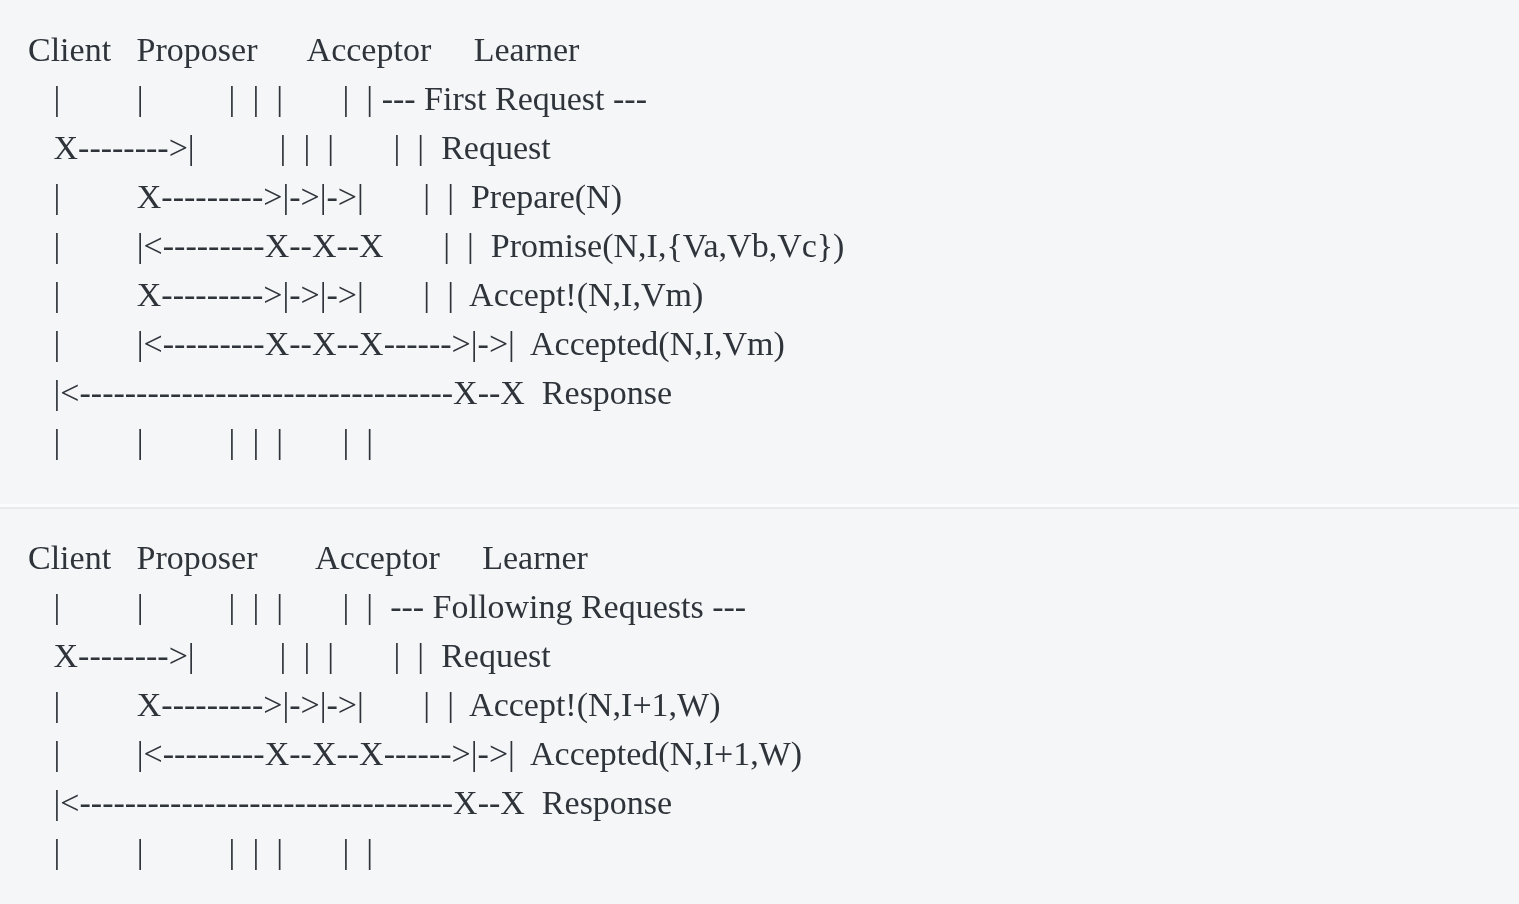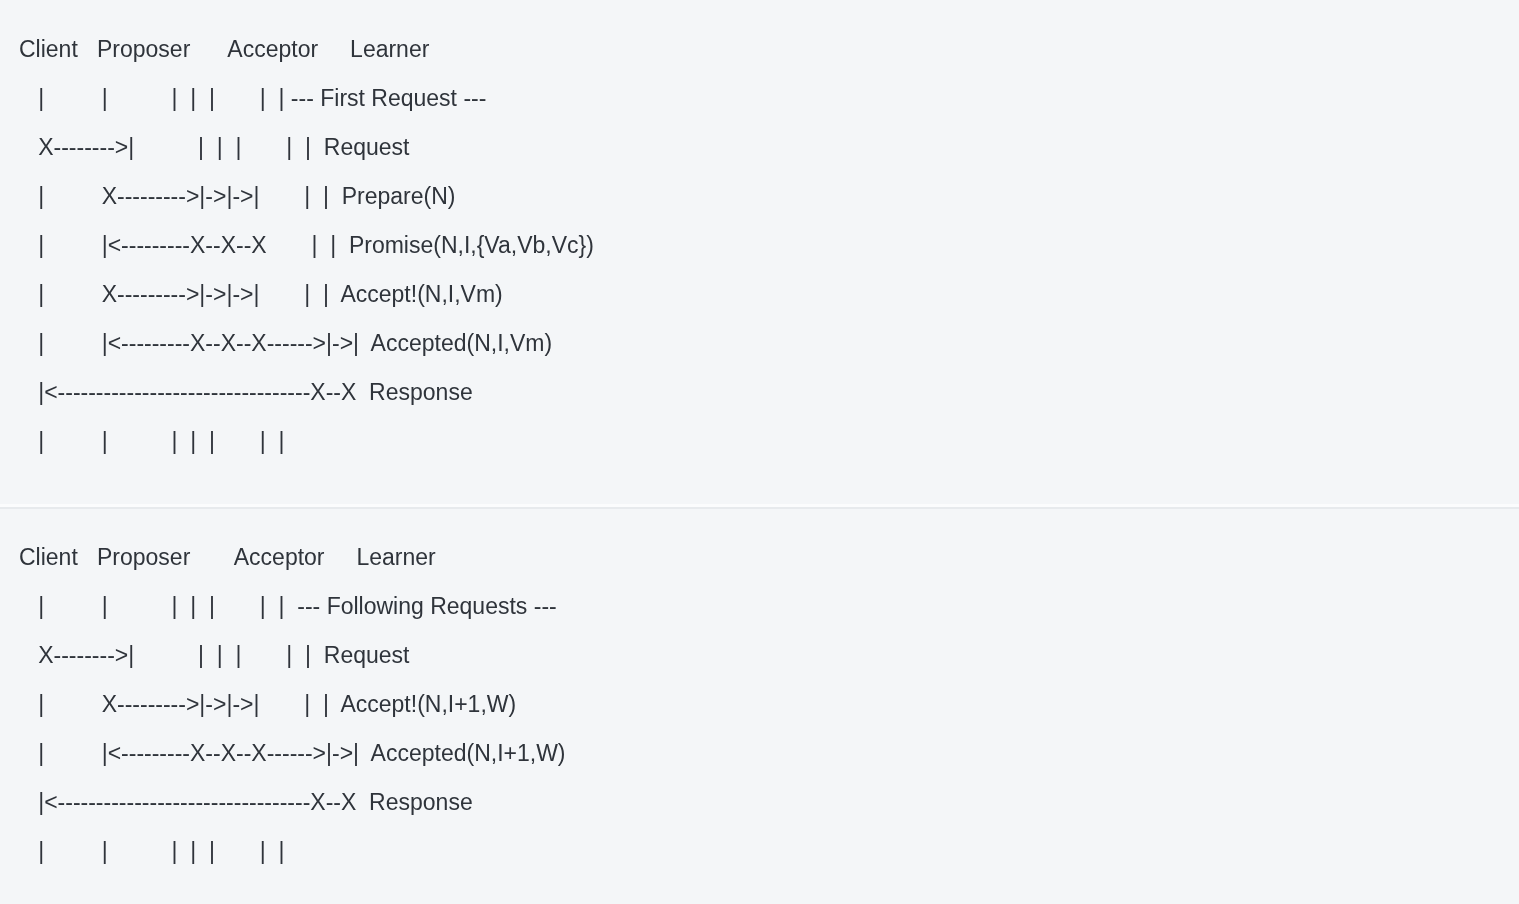--- a/index.html
+++ b/index.html
@@ -23,26 +23,26 @@
   }
   .code-block {
     position: absolute;
     left: 0;
     width: 1519px;
     background: var(--background);
   }
   .block-1 { top: 0; height: 504px; }
   .block-2 { top: 509px; height: 395px; }
   .code-block pre {
-    font-family: Liberation Sans, sans-serif;
-    font-size: 23px;
+    font-family: Liberation Serif, serif;
+    font-size: 34px;
     line-height: 49px;
     color: var(--text);
     white-space: pre;
-    padding-left: 19px;
+    padding-left: 28px;
   }
   .block-1 pre { padding-top: 25px; }
   .block-2 pre { padding-top: 24px; }
   .divider {
     position: absolute;
     left: 0;
     top: 504px;
     width: 1519px;
     height: 5px;
     background: var(--divider-gap);

